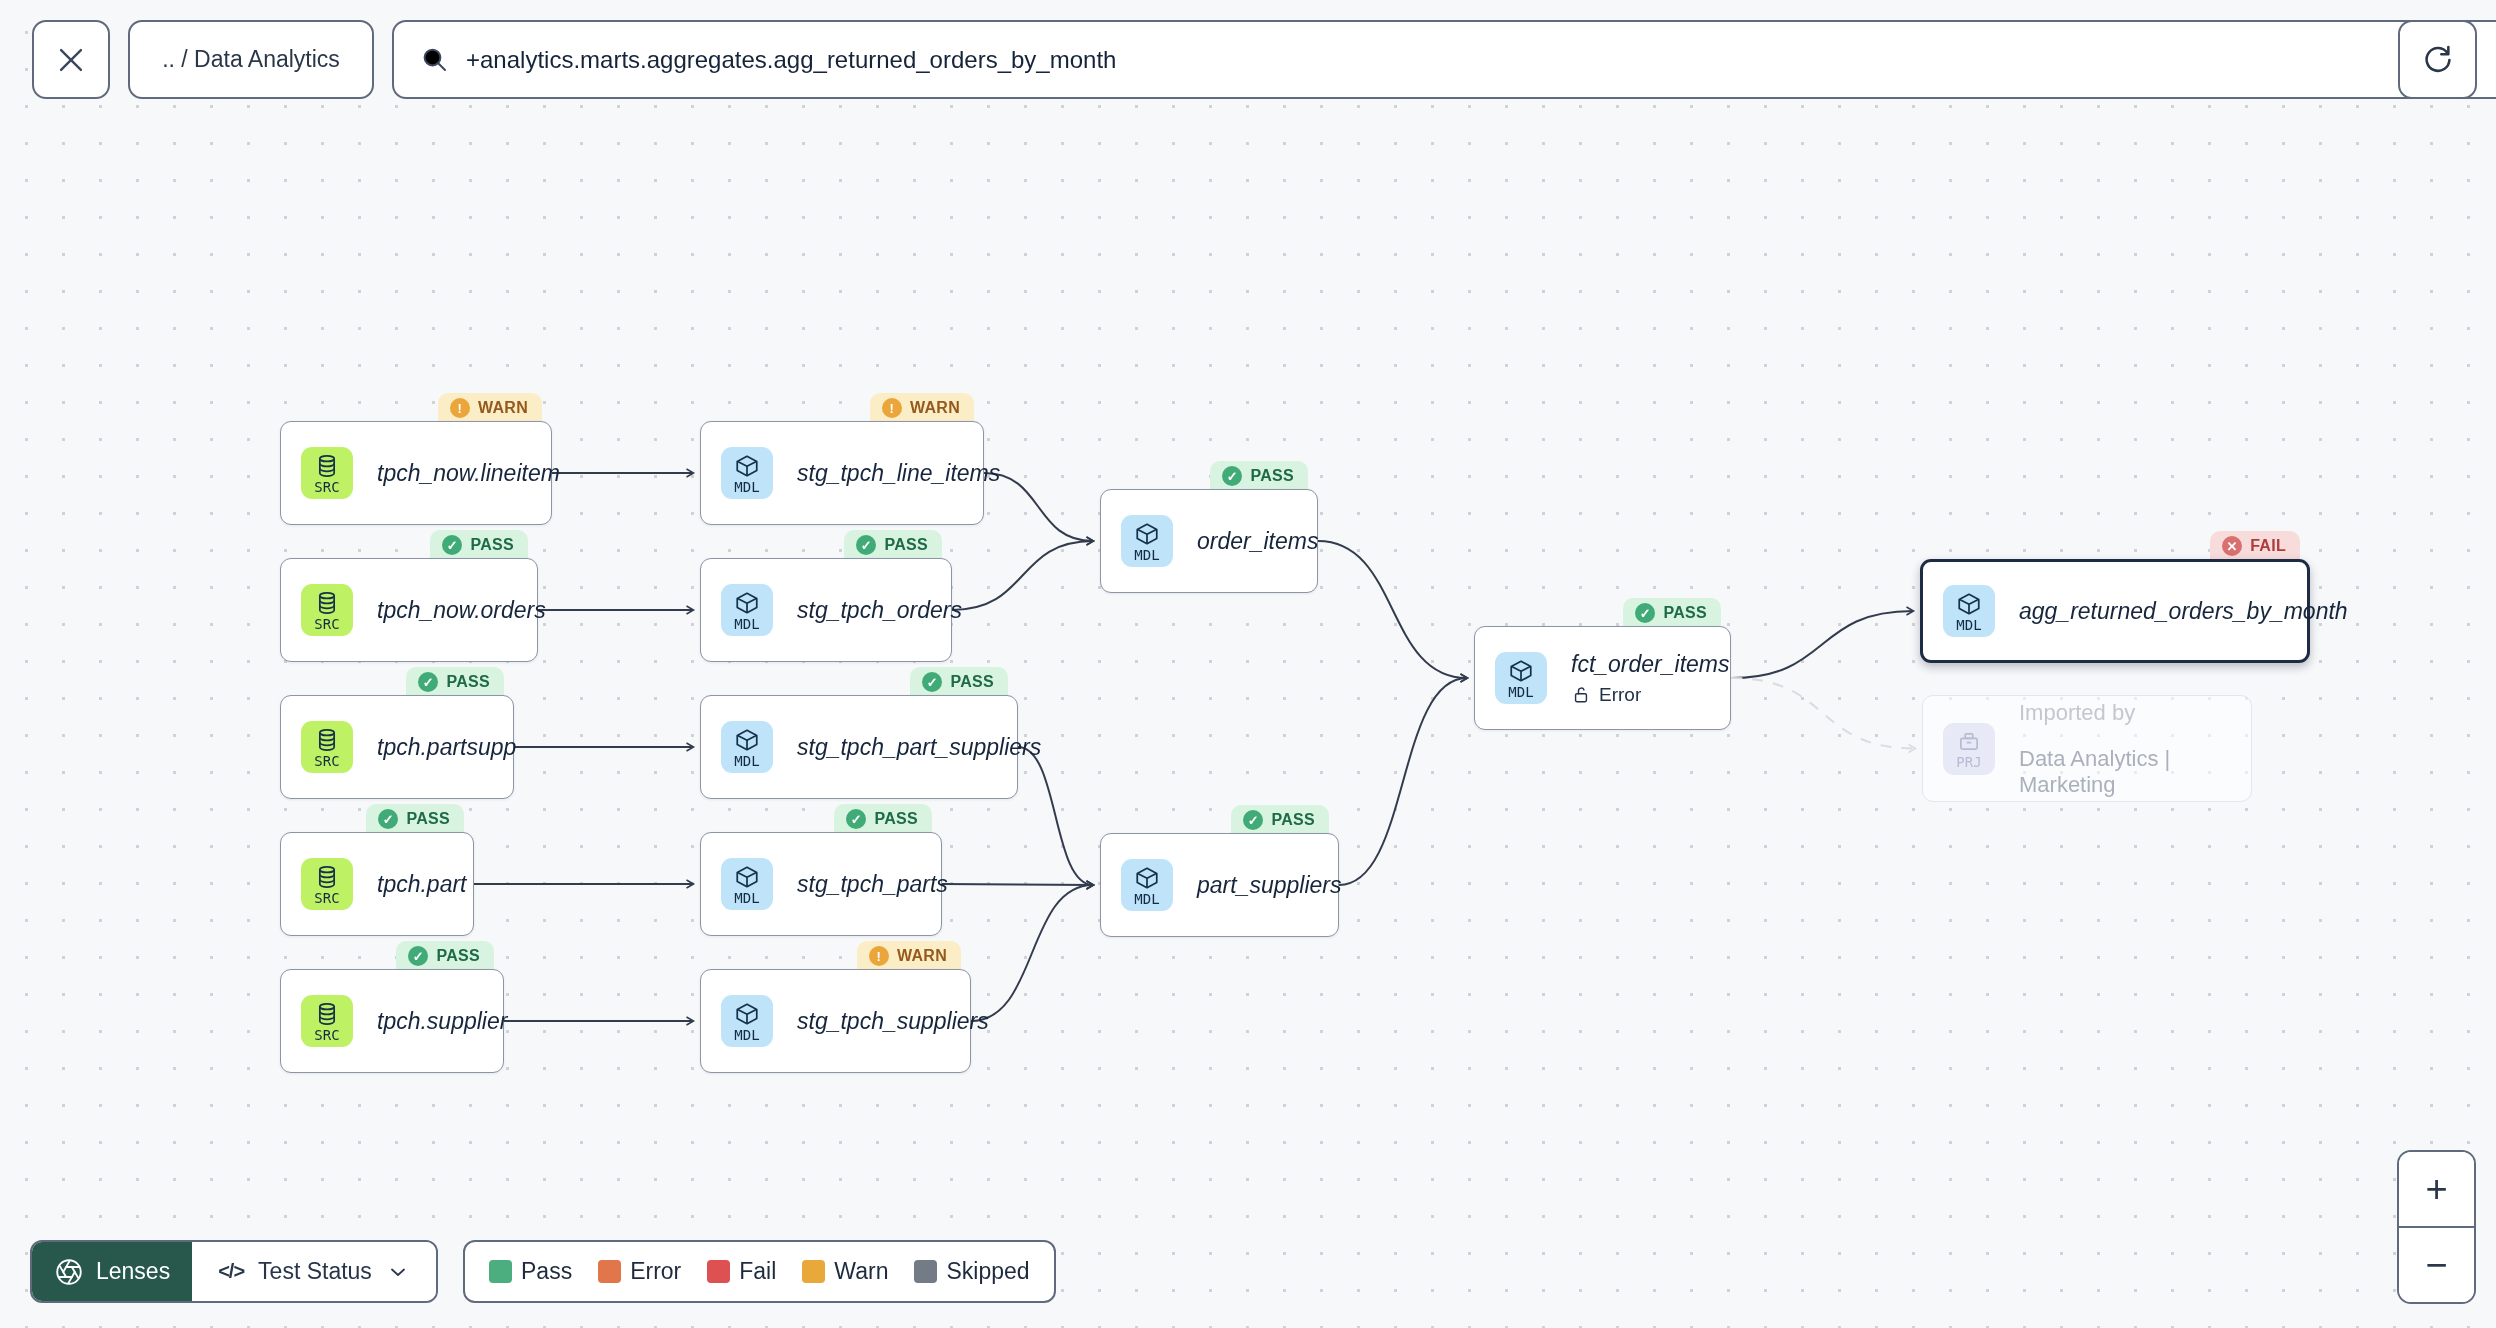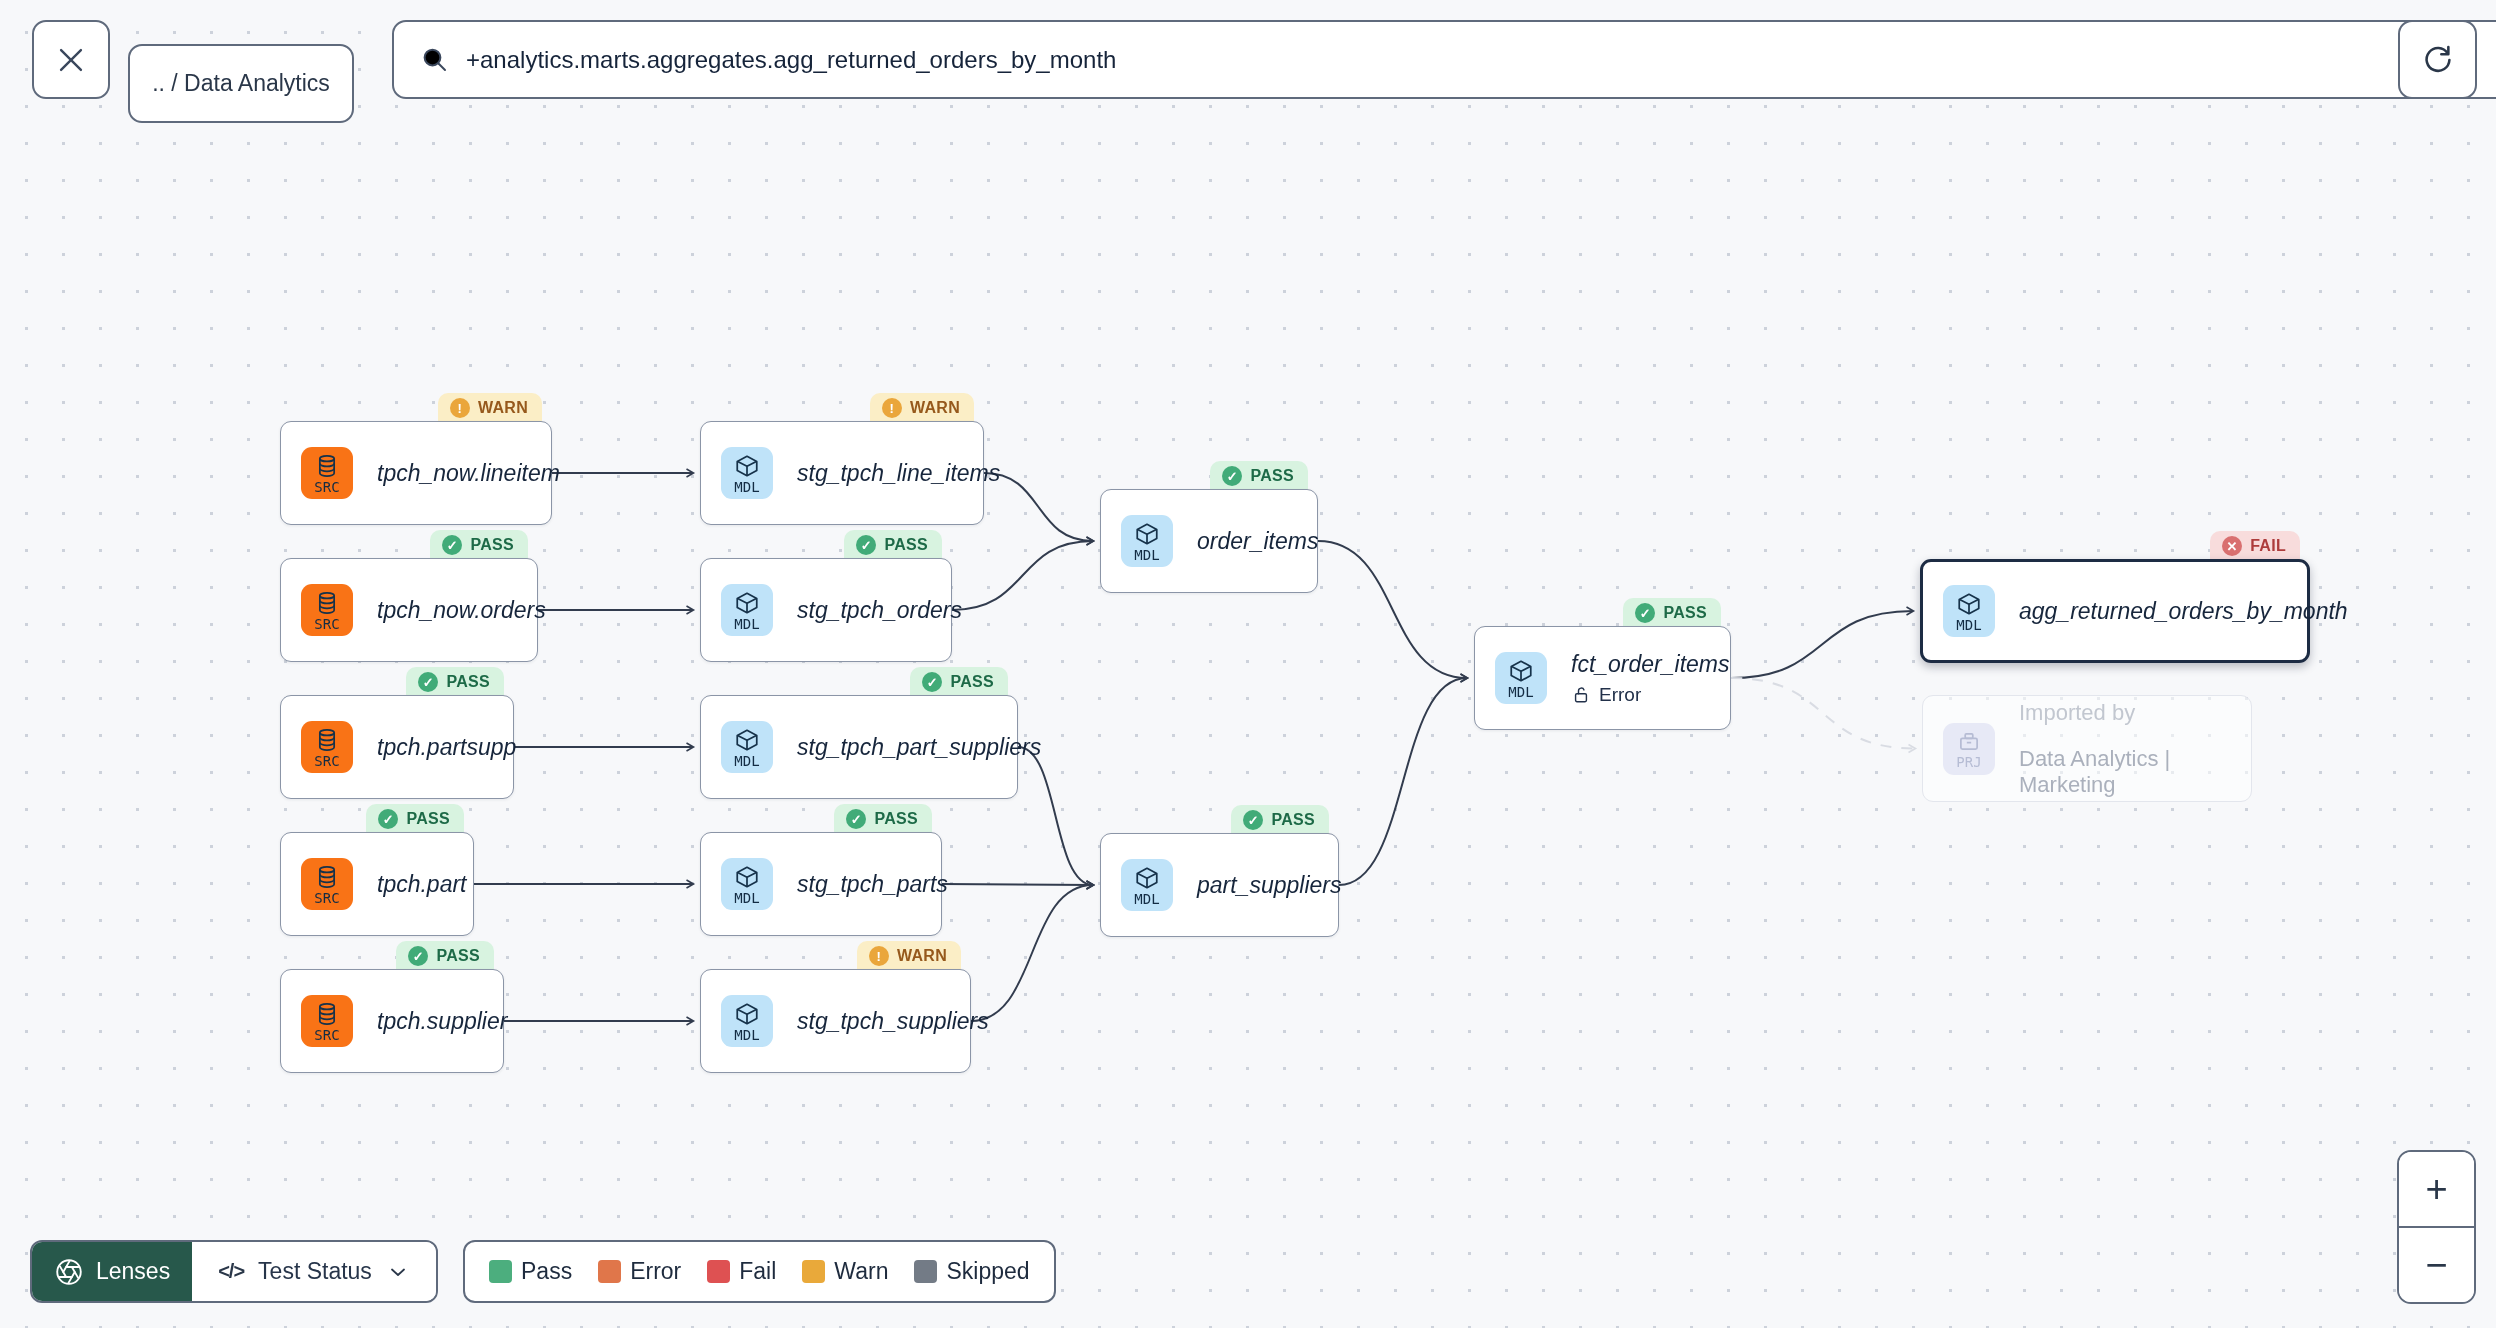--- a/index.html
+++ b/index.html
@@ -17,21 +17,21 @@
     background-position:8px 14px;
   }
   
   .chrome-btn{
     position:absolute; top:20px; height:79px;
     background:#ffffff; border:2px solid #5f6a7c; border-radius:14px;
     display:flex; align-items:center; justify-content:center;
     color:#2a3749; cursor:pointer;
   }
   .close-btn{ left:32px; width:78px; }
-  .breadcrumb-btn{ left:128px; width:226px; font-size:23px;margin-top:24px; }
+  .breadcrumb-btn{ left:128px; width:246px; font-size:23px; }
   .search-box{
     position:absolute; left:392px; top:20px; width:2404px; height:79px;
     background:#fff; border:2px solid #5f6a7c; border-radius:14px;
     display:flex; align-items:center; gap:16px; padding:0 26px;
   }
   .search-box input{
     flex:1; border:none; outline:none; font-size:24px; color:#16243a;
     font-family:"Liberation Sans", sans-serif; background:transparent;
   }
   .refresh-btn{ left:2398px; width:79px; }
@@ -62,21 +62,21 @@
     box-shadow:0 4px 10px rgba(20,30,50,.28);
   }
   .type-chip{
     width:52px; height:52px; border-radius:11px; flex:0 0 auto;
     display:flex; flex-direction:column; align-items:center; justify-content:center;
     gap:1px; color:#16324a;
   }
   .type-chip .type-label{
     font-family:"DejaVu Sans Mono", monospace; font-size:14px; line-height:1; color:#132c44;
   }
-  .chip-SRC{ background:#f97316; }
+  .chip-SRC{ background:#bef264; }
   .chip-MDL{ background:#bfe3f9; }
   .chip-PRJ{ background:#e7e9f6; color:#b6bcd4; }
   .chip-PRJ .type-label{ color:#b6bcd4; }
   .node-title{ font-size:23px; color:#17263c; white-space:nowrap;font-style:italic; }
   .node-sub{
     display:flex; align-items:center; gap:8px;
     font-size:19px; color:#22314a; margin-top:6px;
   }
   .node-wrap.faded .node-body{
     background:rgba(255,255,255,.55); border:1.6px solid #e3e6ed; box-shadow:none;

